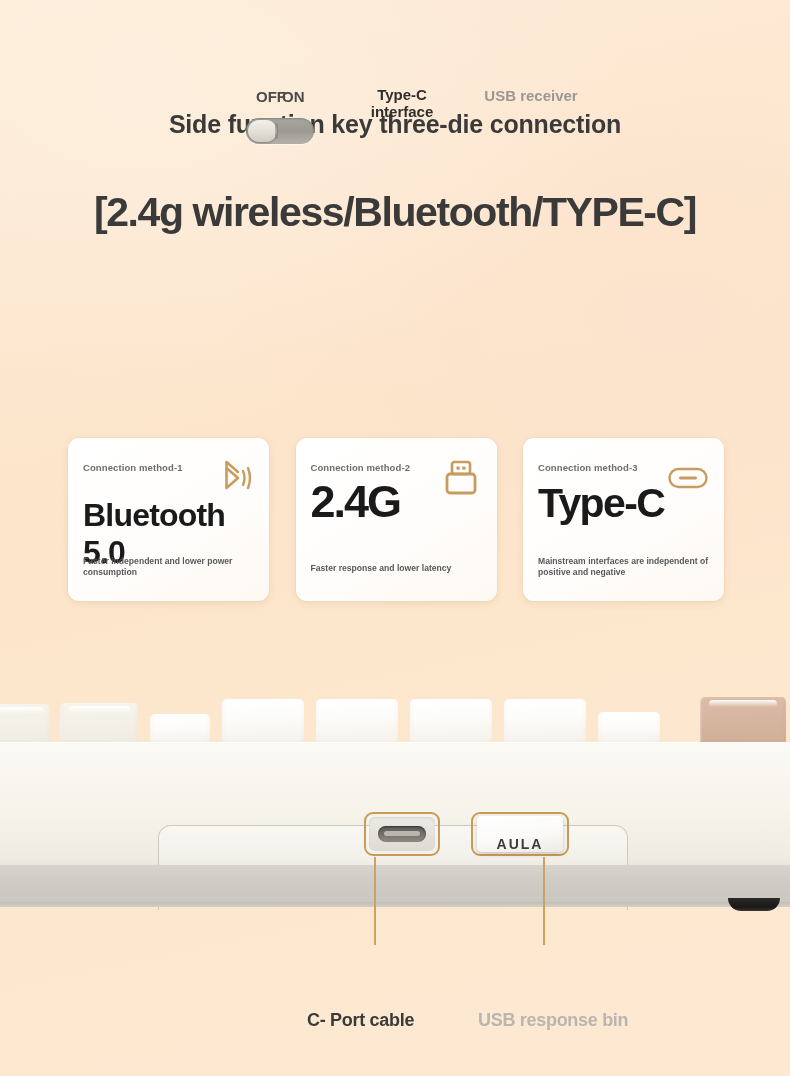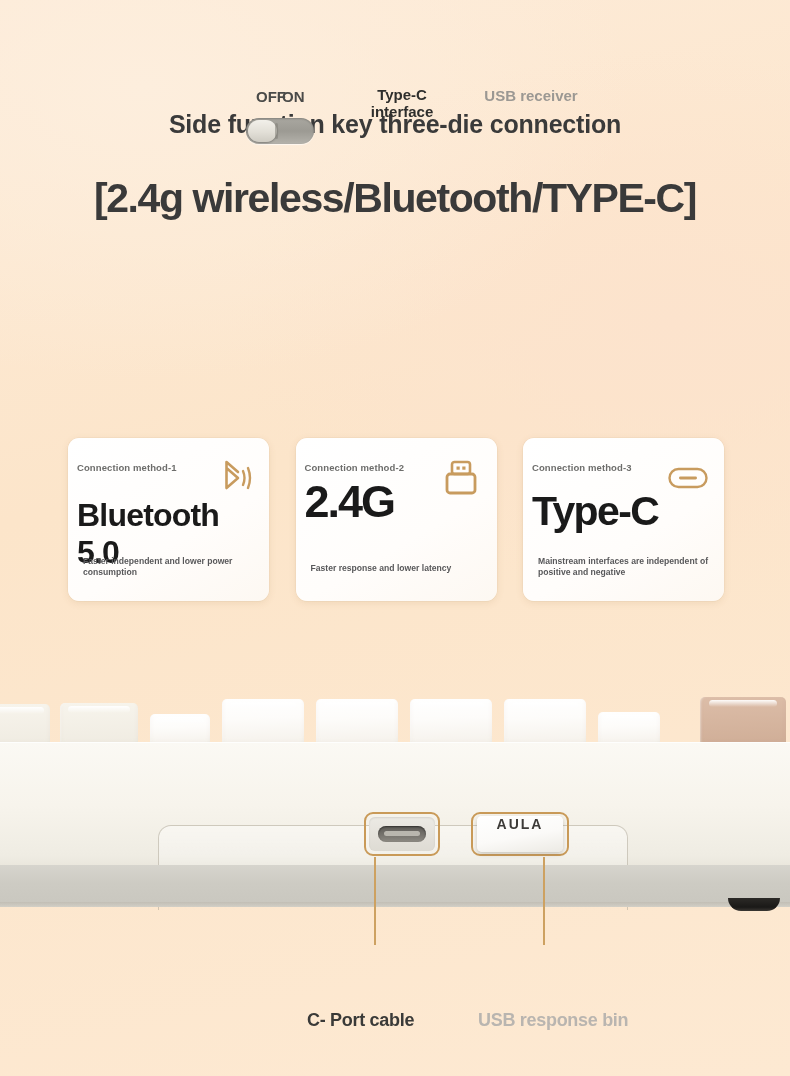--- a/index.html
+++ b/index.html
@@ -22,21 +22,21 @@
 
   
   .head-wrap { padding-top:110px; text-align:center; }
 
   .kicker {
     font-size:25px; font-weight:bold; color:#3a3a3a;
     letter-spacing:-0.2px;
   }
 
   .bigtitle {
-    margin-top:36px;
+    margin-top:50px;
     font-size:41px; font-weight:bold; color:#3a3a3a;
     letter-spacing:-1.4px;
   }
 
   .lede {
     margin:47px auto 0;
     width:568px;
     text-align:left;
     padding-left:43px;
     font-size:16.5px; font-weight:bold; line-height:1.43;
@@ -50,32 +50,32 @@
     width:656px;
     display:flex; justify-content:space-between;
   }
 
   .card {
     position:relative;
     width:201px; height:163px;
     background:linear-gradient(150deg,#ffffff 0%,#fffdfb 60%,#fdf8f2 100%);
     border-radius:11px;
     box-shadow:0 2px 7px rgba(176,135,90,.16), 0 0 0 .5px rgba(210,180,145,.22);
-    padding:24px 15px 0 9px;
+    padding:24px 15px 0 15px;
   }
 
   .card-kicker {
     font-size:9.5px; font-weight:bold; color:#6d6d6b;
     letter-spacing:.1px;
   }
 
   .card-title { font-weight:bold; color:#1a1a1a; letter-spacing:-1px; }
   .card-title.t1 { font-size:32px; margin-top:24px; letter-spacing:-.8px; }
   .card-title.t2 { font-size:45px;   margin-top:3px;  letter-spacing:-2px; }
-  .card-title.t3 { font-size:41px;   margin-top:15px;  letter-spacing:-1.6px; }
+  .card-title.t3 { font-size:41px;   margin-top:7px;  letter-spacing:-1.6px; }
 
   .card-desc {
     position:absolute; left:15px; right:12px; bottom:22px;
     font-size:8.6px; font-weight:bold; line-height:1.35; color:#58585a;
   }
   .card-desc.one-line { bottom:26px; }
 
   .card-icon {
     position:absolute; right:14px; top:18px;
     width:44px; height:44px;
@@ -194,21 +194,21 @@
     position:absolute; left:471px; top:812px;
     width:98px; height:44px;
     border:2px solid #c99a58; border-radius:9px;
   }
   .recv-body {
     position:absolute; left:477px; top:816px;
     width:86px; height:36px;
     background:linear-gradient(170deg,#ffffff 0%,#fbfaf8 55%,#eceae4 100%);
     border-radius:5px;
     box-shadow:0 2px 4px rgba(110,100,85,.30), inset 0 1px 0 rgba(255,255,255,.9);
-    display:flex; align-items:flex-start; justify-content:center;
+    display:flex; align-items:flex-end; justify-content:center;
   }
   .aula {
     font-size:14px; font-weight:bold; color:#3d3b38;
     letter-spacing:2px; font-family:"Liberation Sans", sans-serif;
   }
 
   
   .leader {
     position:absolute; width:2px;
     background:#cda161;

